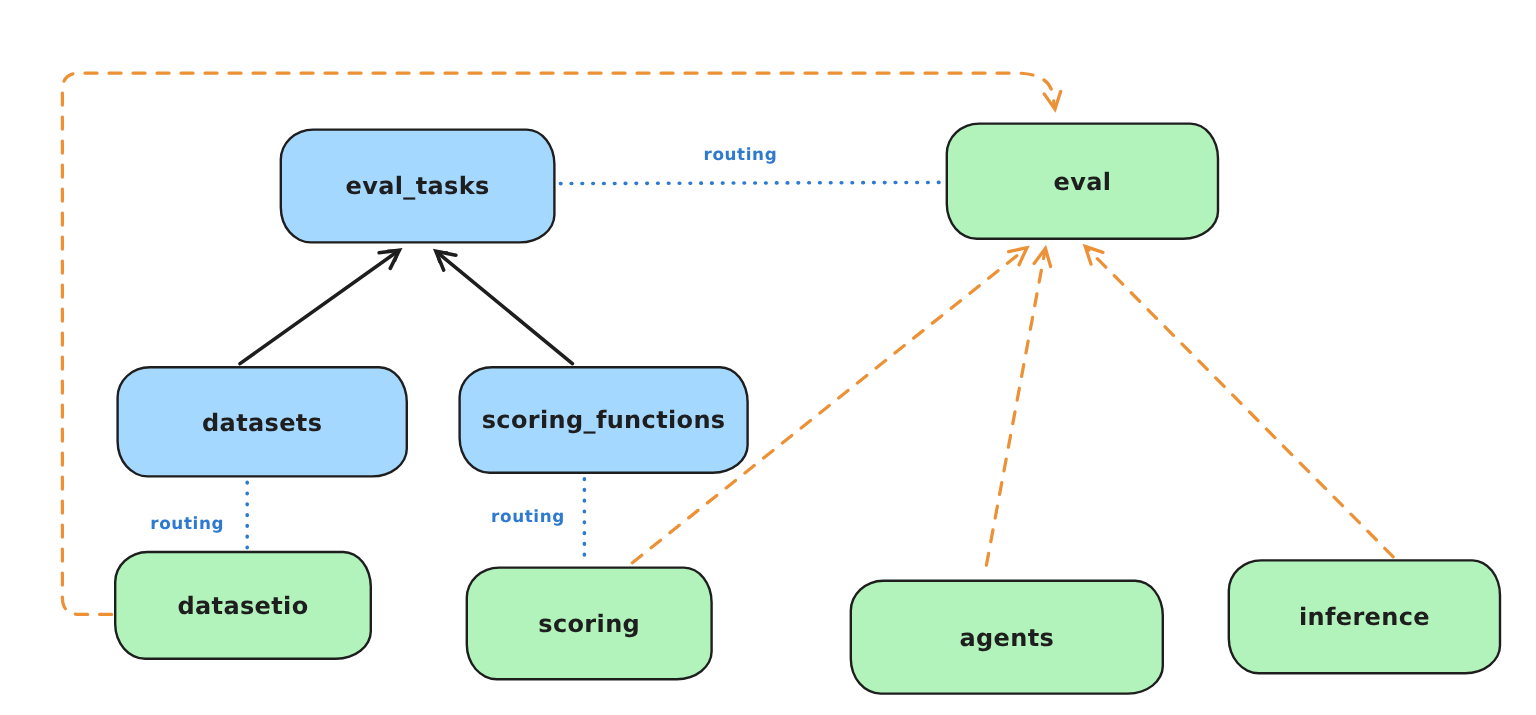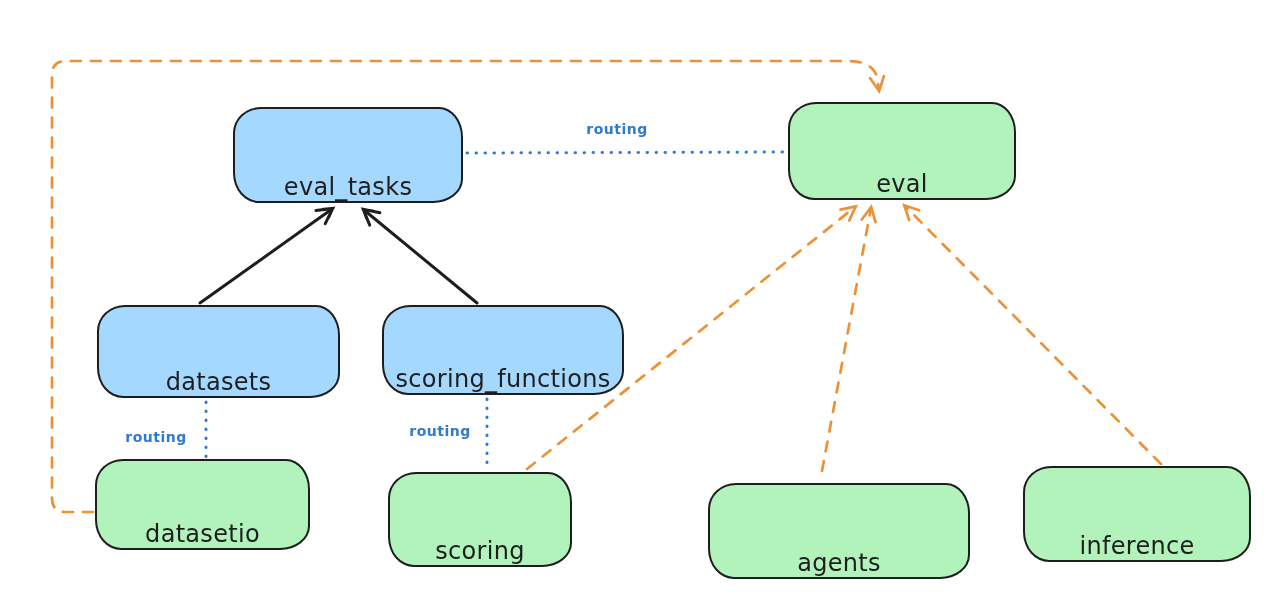--- a/index.html
+++ b/index.html
@@ -23,24 +23,25 @@
   .edge.black-solid{stroke:var(--stroke);stroke-width:3;stroke-linecap:round;}
   .edge.blue-dotted{stroke:var(--routing-blue);stroke-width:3;stroke-linecap:round;stroke-dasharray:0.5 8.5;}
   .edge.orange-dashed{stroke:var(--orange);stroke-width:2.7;stroke-linecap:round;stroke-dasharray:10 10;}
   .mk-black{stroke:var(--stroke);stroke-width:3;fill:none;stroke-linecap:round;}
   .mk-orange{stroke:var(--orange);stroke-width:2.7;fill:none;stroke-linecap:round;}
 
   .node{
     position:absolute;
     border:2.6px solid var(--stroke);
     border-radius:28px 24px 30px 26px / 26px 30px 24px 30px;
-    display:flex;align-items:flex-end;justify-content:center;
-    font-size:24px;color:var(--stroke);
+    display:flex;align-items:center;justify-content:center;
+    font-size:20px;color:var(--stroke);
     letter-spacing:0.3px;
     box-sizing:border-box;
+    font-weight:bold;
   }
   .fill-blue{background:var(--blue-fill);}
   .fill-green{background:var(--green-fill);}
 
   .edge-label{
     position:absolute;
     transform:translate(-50%,-50%);
     color:var(--routing-blue);
     font-weight:bold;
     font-size:14px;
@@ -90,21 +91,21 @@
   </div>
 
   <div class="node fill-blue" style="left:382px;top:305px;width:242px;height:90px">
     <span>scoring_functions</span>
   </div>
 
   <div class="node fill-green" style="left:95px;top:459px;width:215px;height:91px">
     <span>datasetio</span>
   </div>
 
-  <div class="node fill-green" style="left:388px;top:472px;width:184px;height:95px">
+  <div class="node fill-green" style="left:388px;top:472px;width:206px;height:95px">
     <span>scoring</span>
   </div>
 
   <div class="node fill-green" style="left:708px;top:483px;width:262px;height:96px">
     <span>agents</span>
   </div>
 
   <div class="node fill-green" style="left:1023px;top:466px;width:228px;height:96px">
     <span>inference</span>
   </div>

